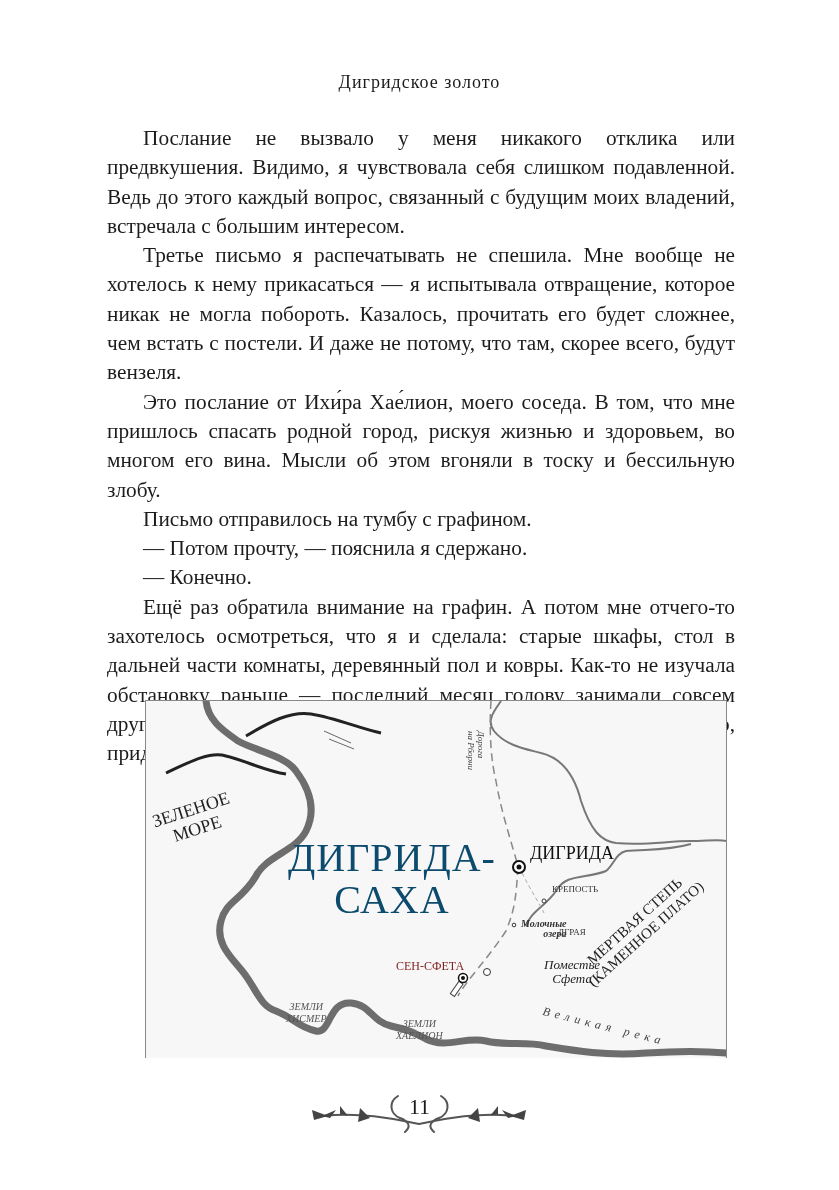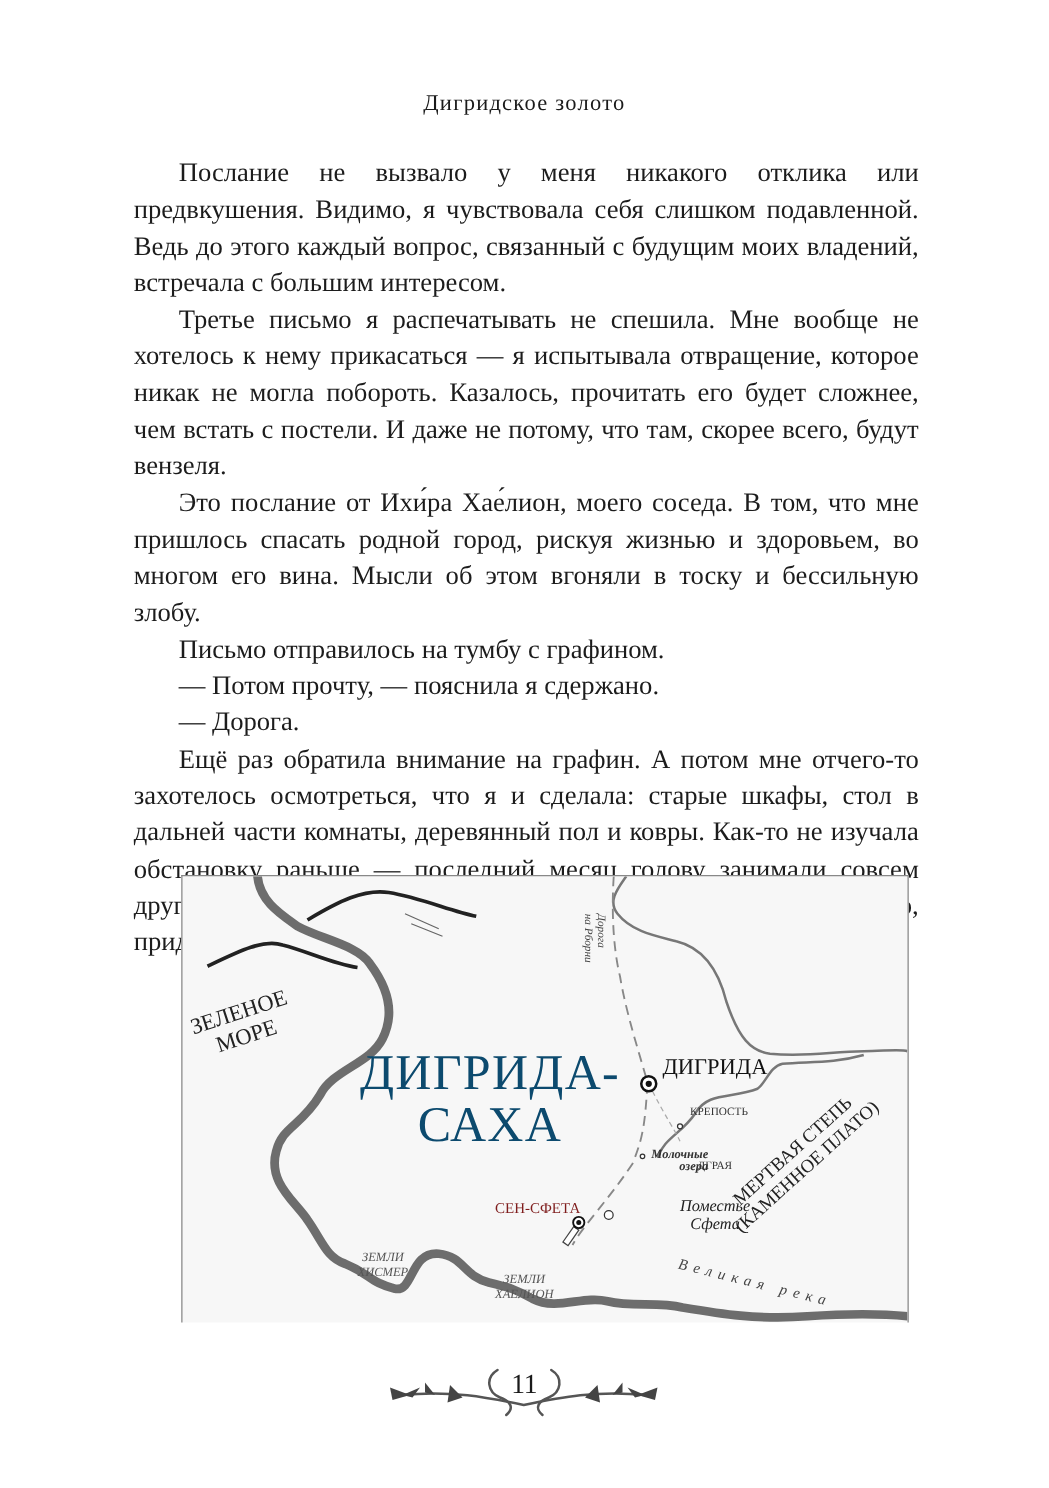--- a/index.html
+++ b/index.html
@@ -17,21 +17,21 @@
 <body>
 
 <div class="title">Дигридское золото</div>
 
 <div class="body-text">
   <p>Послание не вызвало у меня никакого отклика или предвкушения. Видимо, я чувствовала себя слишком подавленной. Ведь до этого каждый вопрос, связанный с будущим моих владений, встречала с большим интересом.</p>
   <p>Третье письмо я распечатывать не спешила. Мне вообще не хотелось к нему прикасаться — я испытывала отвращение, которое никак не могла побороть. Казалось, прочитать его будет сложнее, чем встать с постели. И даже не потому, что там, скорее всего, будут вензеля.</p>
   <p>Это послание от Ихи́ра Хае́лион, моего соседа. В том, что мне пришлось спасать родной город, рискуя жизнью и здоровьем, во многом его вина. Мысли об этом вгоняли в тоску и бессильную злобу.</p>
   <p>Письмо отправилось на тумбу с графином.</p>
   <p>— Потом прочту, — пояснила я сдержано.</p>
-  <p>— Дорога.</p>
+  <p>— Конечно.</p>
   <p>Ещё раз обратила внимание на графин. А потом мне отчего-то захотелось осмотреться, что я и сделала: старые шкафы, стол в дальней части комнаты, деревянный пол и ковры. Как-то не изучала обстановку раньше — последний месяц голову занимали совсем другие мысли. Я не хотела думать об этом доме, но, видимо, придётся.</p>
 </div>
 
 <div class="map">
   <svg width="580" height="357" viewBox="0 0 580 357">
 
     <path d="M60 0 C62 20 78 30 92 40 C110 50 140 55 150 70 C165 90 170 110 160 130 C150 150 120 155 110 175 C95 200 80 200 75 220 C68 245 90 260 100 275 C112 292 115 305 130 310 C150 318 150 325 170 330 C185 333 182 300 205 302 C225 304 225 320 245 325 C262 329 265 330 280 338 C300 348 320 335 340 340 C360 345 380 340 400 345 C430 350 460 355 500 352 C530 350 560 350 580 352" fill="none" stroke="#6d6d6d" stroke-width="7" stroke-linecap="round"></path>
 
     <path d="M20 72 C45 60 65 50 80 55 C100 60 120 70 140 73" fill="none" stroke="#222" stroke-width="3"></path>
     <path d="M100 35 C125 20 145 10 165 13 C190 17 215 28 235 32" fill="none" stroke="#222" stroke-width="3"></path>

